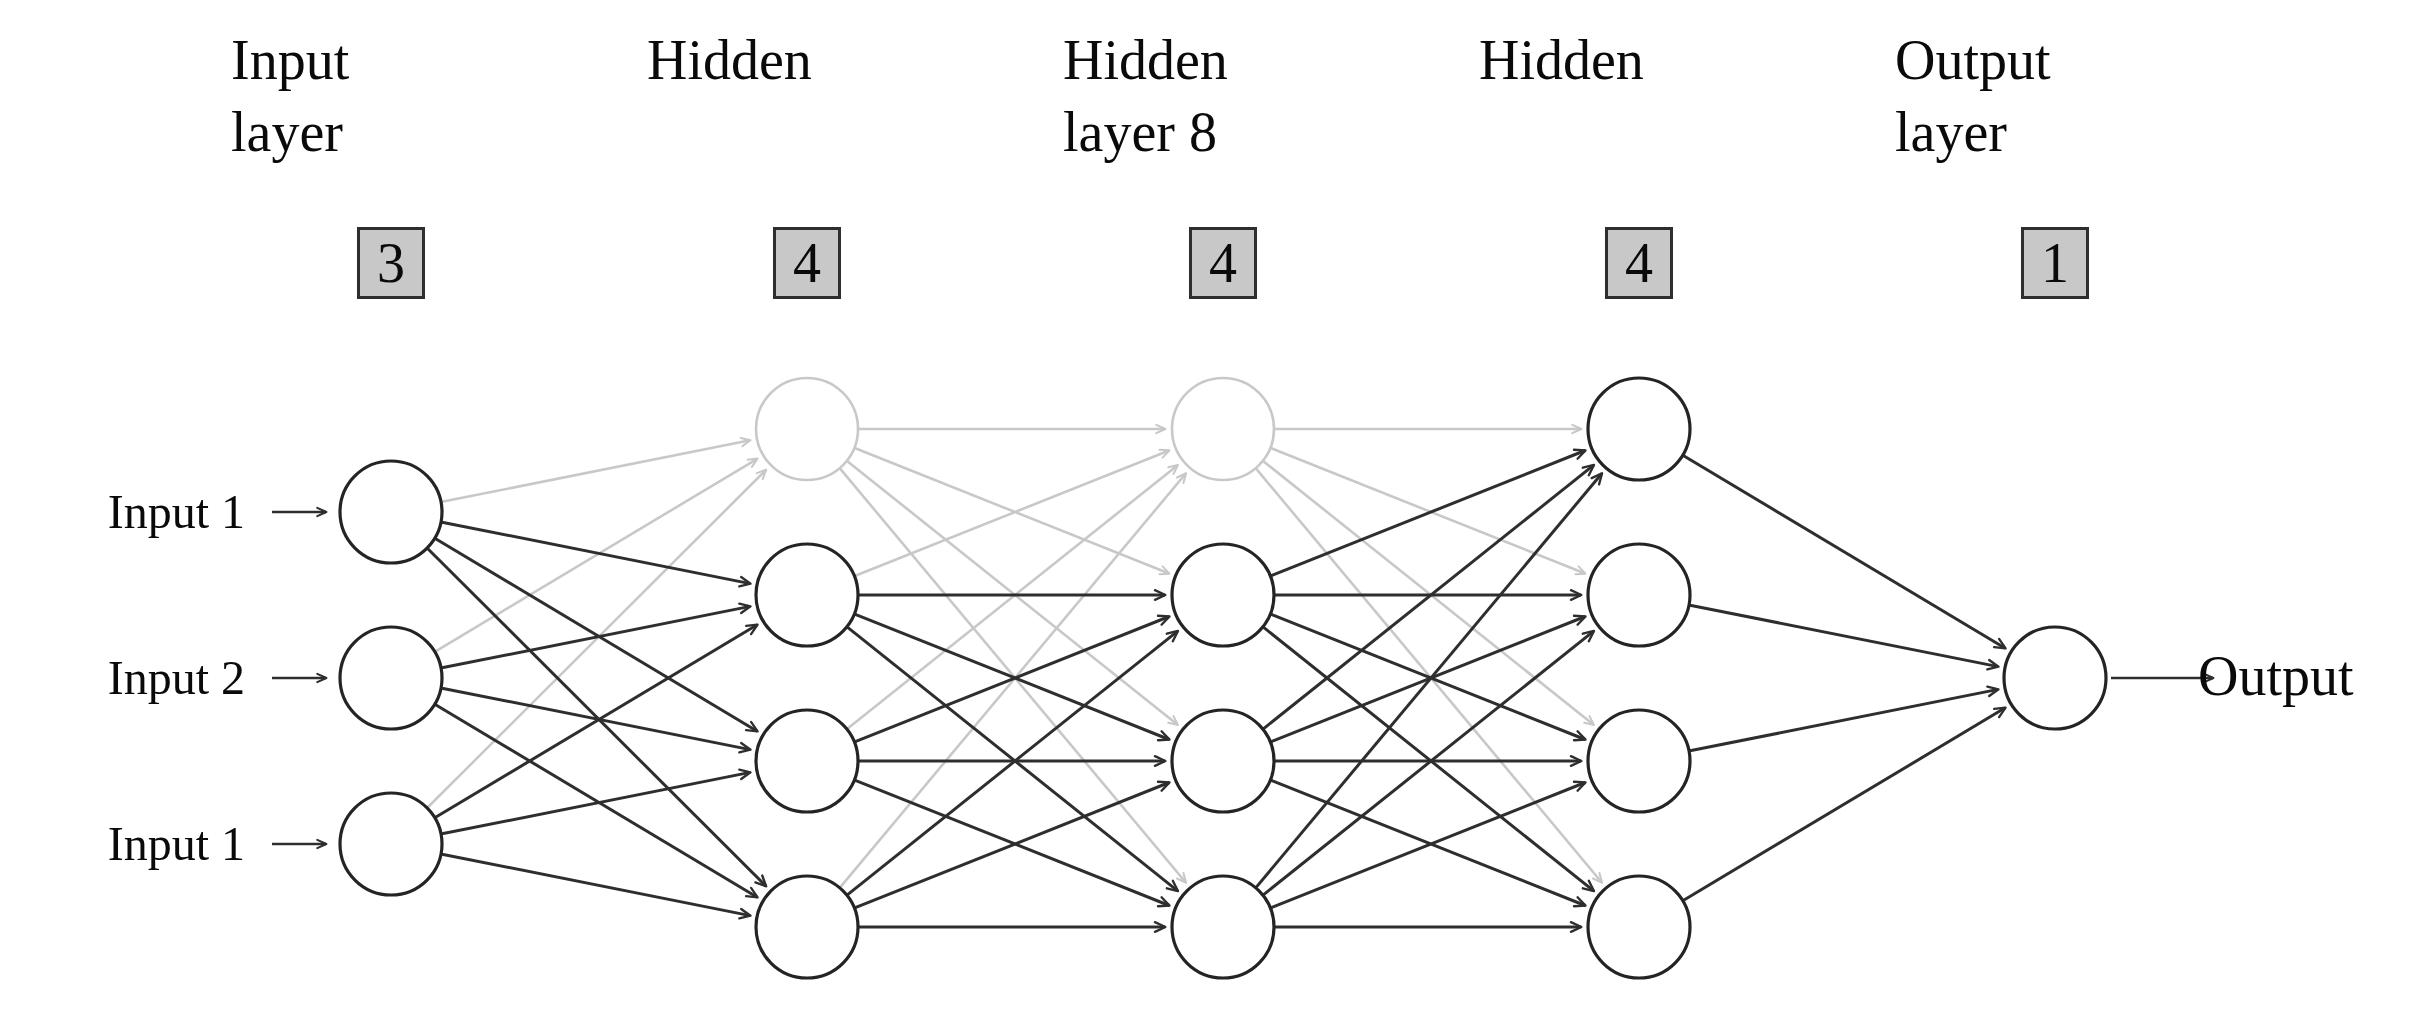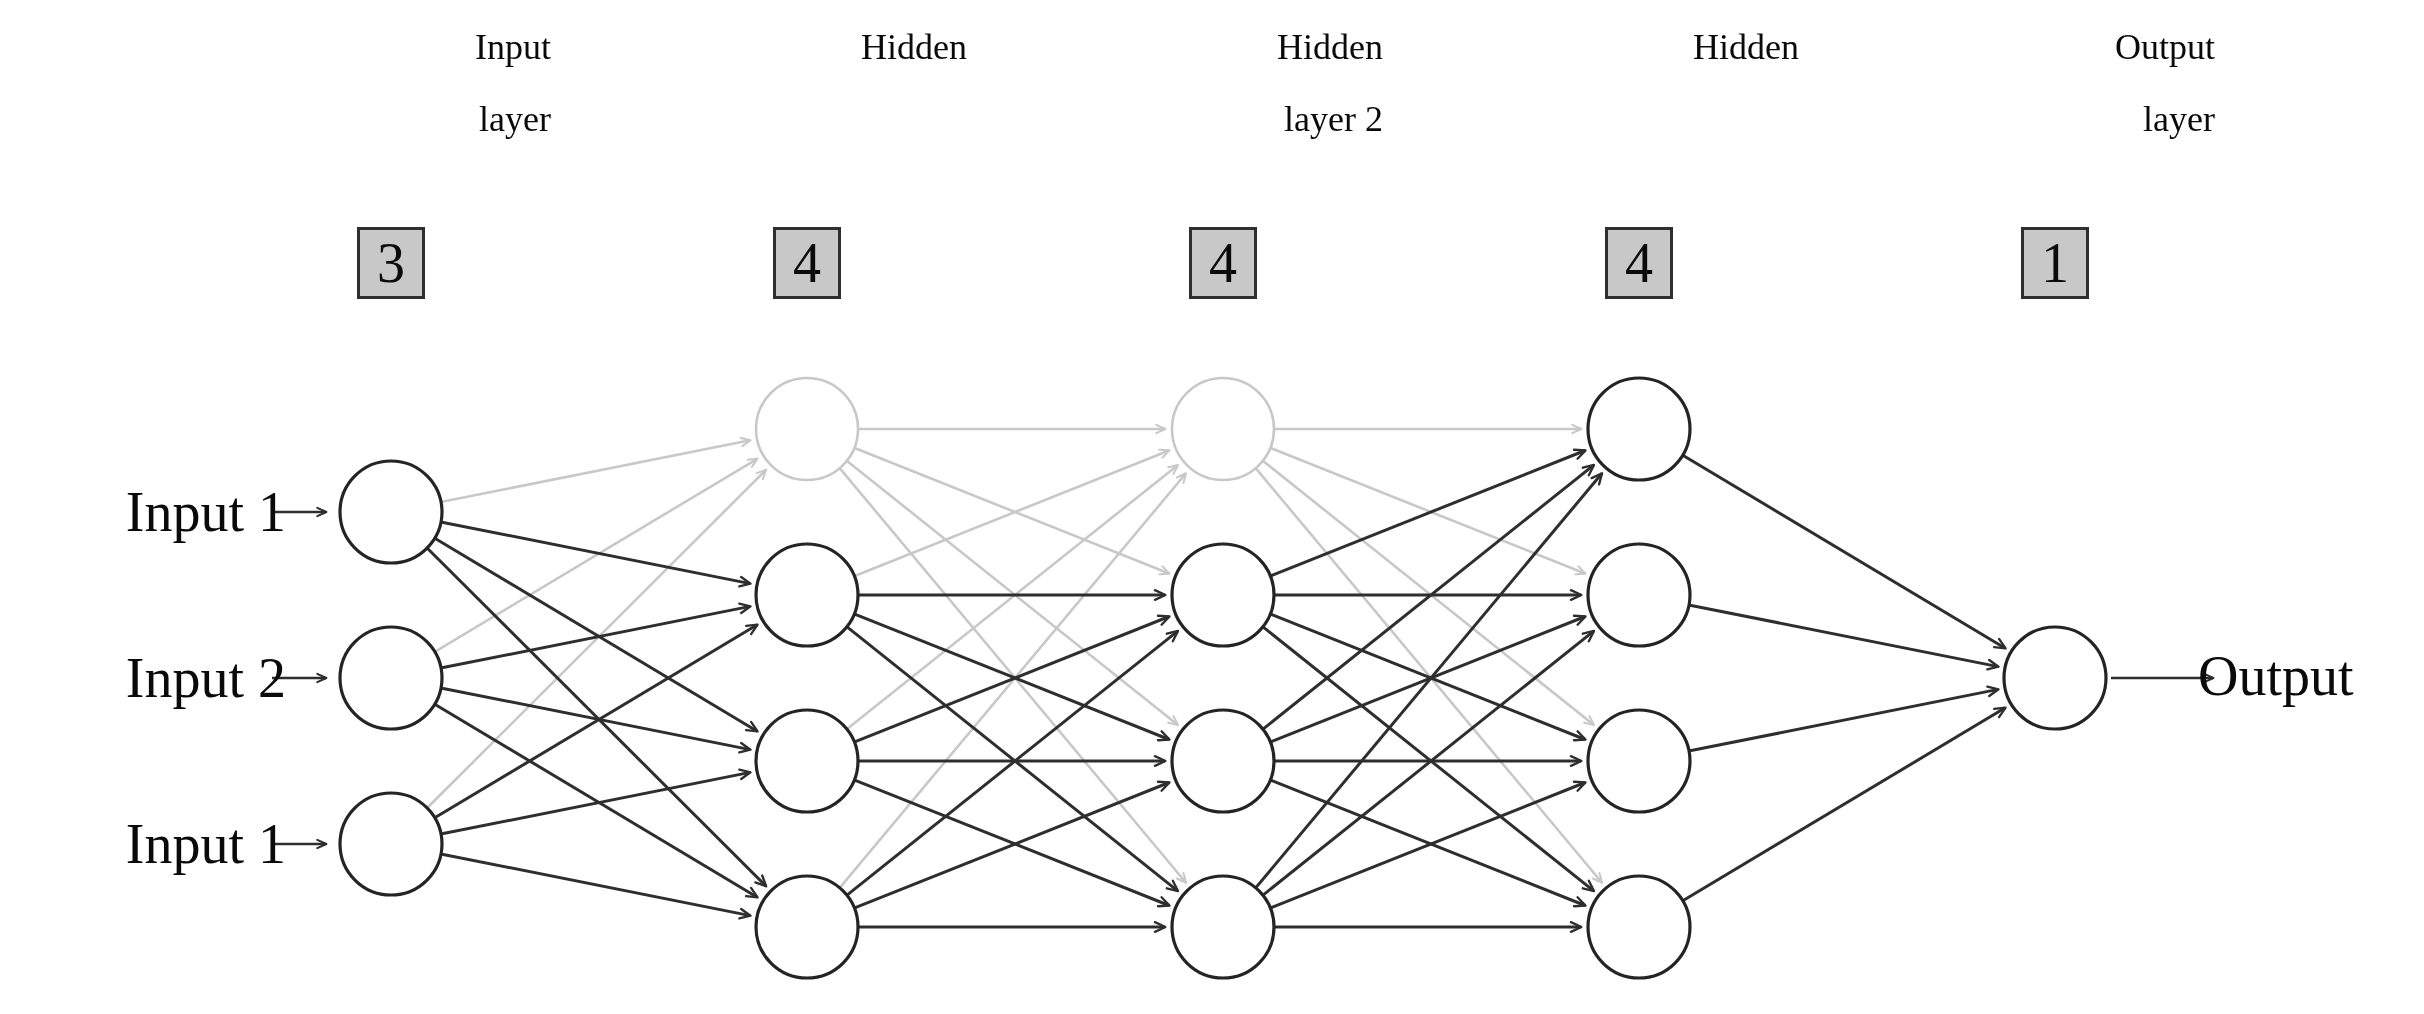--- a/index.html
+++ b/index.html
@@ -6,38 +6,37 @@
   #canvas{
     position:relative;
     width:2424px;height:1014px;
     background:var(--bg,#ffffff);
     font-family:"Liberation Serif","DejaVu Serif",serif;
     color:var(--text,#0a0a0a);
     overflow:hidden;
   }
   #net{position:absolute;left:0;top:0;width:2424px;height:1014px;}
   .col-header{
-    position:absolute;top:11px;width:320px;
-    text-align:right;font-size:36px;line-height:72px;
+    position:absolute;top:24px;width:320px;
+    text-align:left;font-size:56px;line-height:72px;
     white-space:nowrap;
   }
   .col-header span{display:block;}
   .count-box{
     position:absolute;top:227px;width:68px;height:72px;
     box-sizing:border-box;
     background:var(--boxfill,#c8c8c8);
     border:3px solid var(--boxborder,#2e2e2e);
     display:flex;align-items:center;justify-content:center;
     font-size:56px;
   }
   .input-label{
     position:absolute;left:0;width:245px;
-    text-align:right;font-size:56px;line-height:72px;
+    text-align:right;font-size:48px;line-height:72px;
     white-space:nowrap;
-    margin-left:41px;
   }
   .output-label{
     position:absolute;left:2198px;top:640px;
     font-size:56px;line-height:72px;white-space:nowrap;
   }
 </style>
 </head>
 <body>
 
 <div id="canvas" style="--bg: #ffffff; --text: #0a0a0a; --boxfill: #c8c8c8; --boxborder: #2e2e2e;">
@@ -123,21 +122,21 @@
 
   <div class="col-header" style="left:231px">
     <span>Input</span>
     <span>layer</span>
   </div>
   <div class="col-header" style="left:647px">
     <span>Hidden</span>
   </div>
   <div class="col-header" style="left:1063px">
     <span>Hidden</span>
-    <span>layer 2</span>
+    <span>layer 8</span>
   </div>
   <div class="col-header" style="left:1479px">
     <span>Hidden</span>
   </div>
   <div class="col-header" style="left:1895px">
     <span>Output</span>
     <span>layer</span>
   </div>
 
   <div class="count-box" style="left:357px">3</div>

